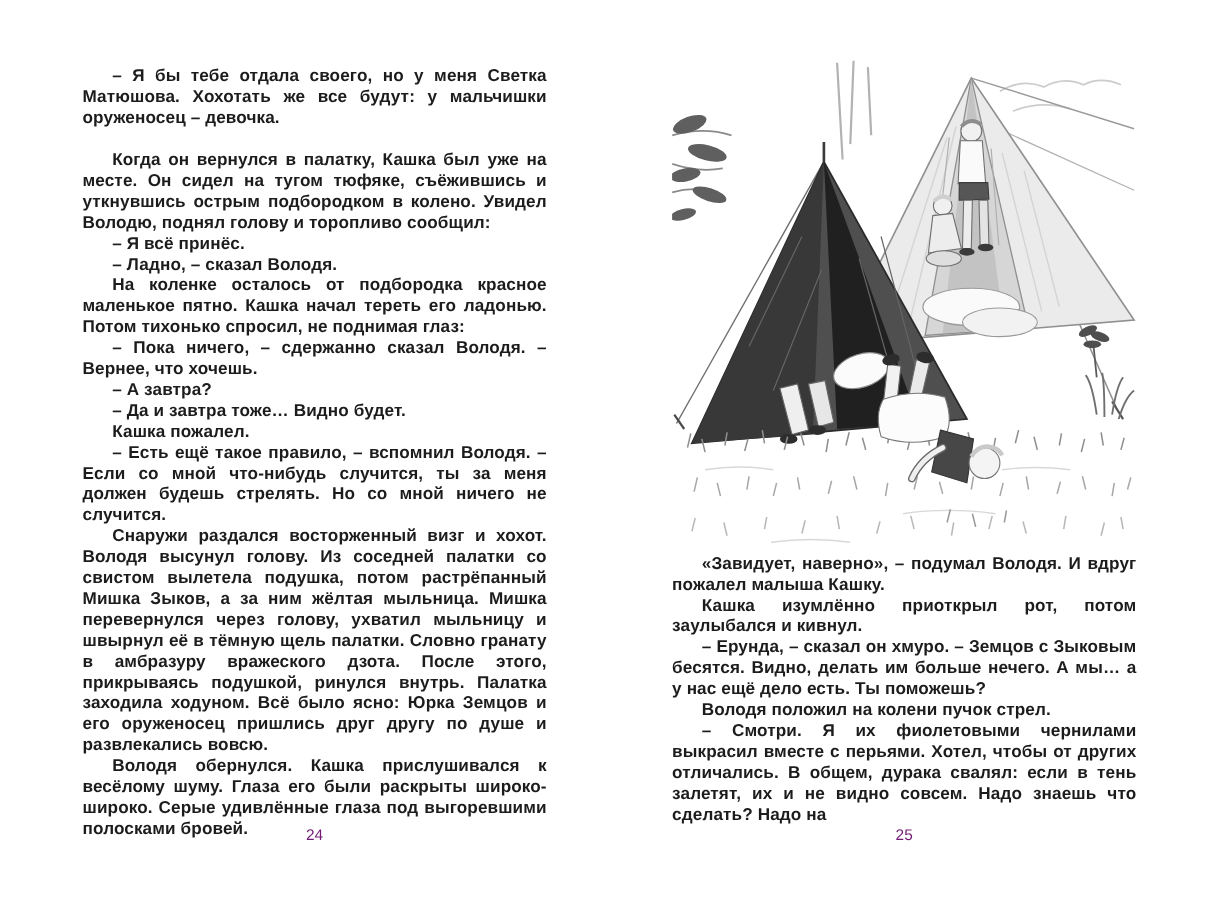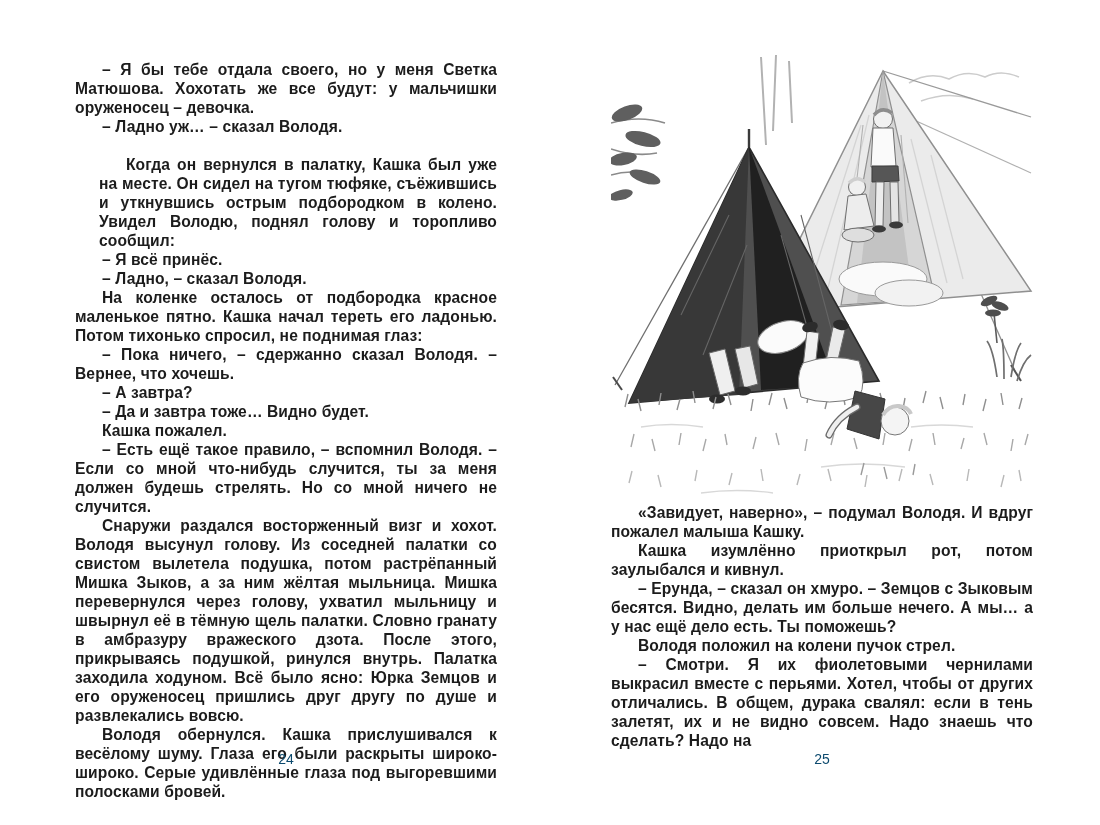--- a/index.html
+++ b/index.html
@@ -15,39 +15,38 @@
   #left-col  { left:75px;  top:60px; }
   #right-col { left:611px; top:55px; }
   .text-block {
     font-size:15.6px;
     line-height:19px;
     text-align:justify;
     letter-spacing:0.1px;
     hyphens:auto;
   }
   .text-block p { margin:0; text-indent:27px; }
-  .text-block p.gap-before { margin-top:19px;margin-left:24px; }
+  .text-block p.gap-before { margin-top:19px; }
   .illustration { display:block; width:422px; height:445px; }
   #right-text { margin-top:3px; }
   .page-number {
     position:absolute; top:751px; width:422px;
-    text-align:center; font-size:14px; color:#0c4a6e;
+    text-align:center; font-size:14px; color:#701a75;
   }
   #page-num-left  { left:75px; }
   #page-num-right { left:611px; }
 </style>
 </head>
 <body>
 
 <div class="spread">
 
   <div class="page-col" id="left-col">
     <div class="text-block">
       <p>– Я бы тебе отдала своего, но у меня Светка Матюшова. Хохотать же все будут: у мальчишки оруженосец – девочка.</p>
-      <p>– Ладно уж… – сказал Володя.</p>
       <p class="gap-before">Когда он вернулся в палатку, Кашка был уже на месте. Он сидел на тугом тюфяке, съёжившись и уткнувшись острым подбородком в колено. Увидел Володю, поднял голову и торопливо сообщил:</p>
       <p>– Я всё принёс.</p>
       <p>– Ладно, – сказал Володя.</p>
       <p>На коленке осталось от подбородка красное маленькое пятно. Кашка начал тереть его ладонью. Потом тихонько спросил, не поднимая глаз:</p>
       <p>– Пока ничего, – сдержанно сказал Володя. – Вернее, что хочешь.</p>
       <p>– А завтра?</p>
       <p>– Да и завтра тоже… Видно будет.</p>
       <p>Кашка пожалел.</p>
       <p>– Есть ещё такое правило, – вспомнил Володя. – Если со мной что-нибудь случится, ты за меня должен будешь стрелять. Но со мной ничего не случится.</p>
       <p>Снаружи раздался восторженный визг и хохот. Володя высунул голову. Из соседней палатки со свистом вылетела подушка, потом растрёпанный Мишка Зыков, а за ним жёлтая мыльница. Мишка перевернулся через голову, ухватил мыльницу и швырнул её в тёмную щель палатки. Словно гранату в амбразуру вражеского дзота. После этого, прикрываясь подушкой, ринулся внутрь. Палатка заходила ходуном. Всё было ясно: Юрка Земцов и его оруженосец пришлись друг другу по душе и развлекались вовсю.</p>

